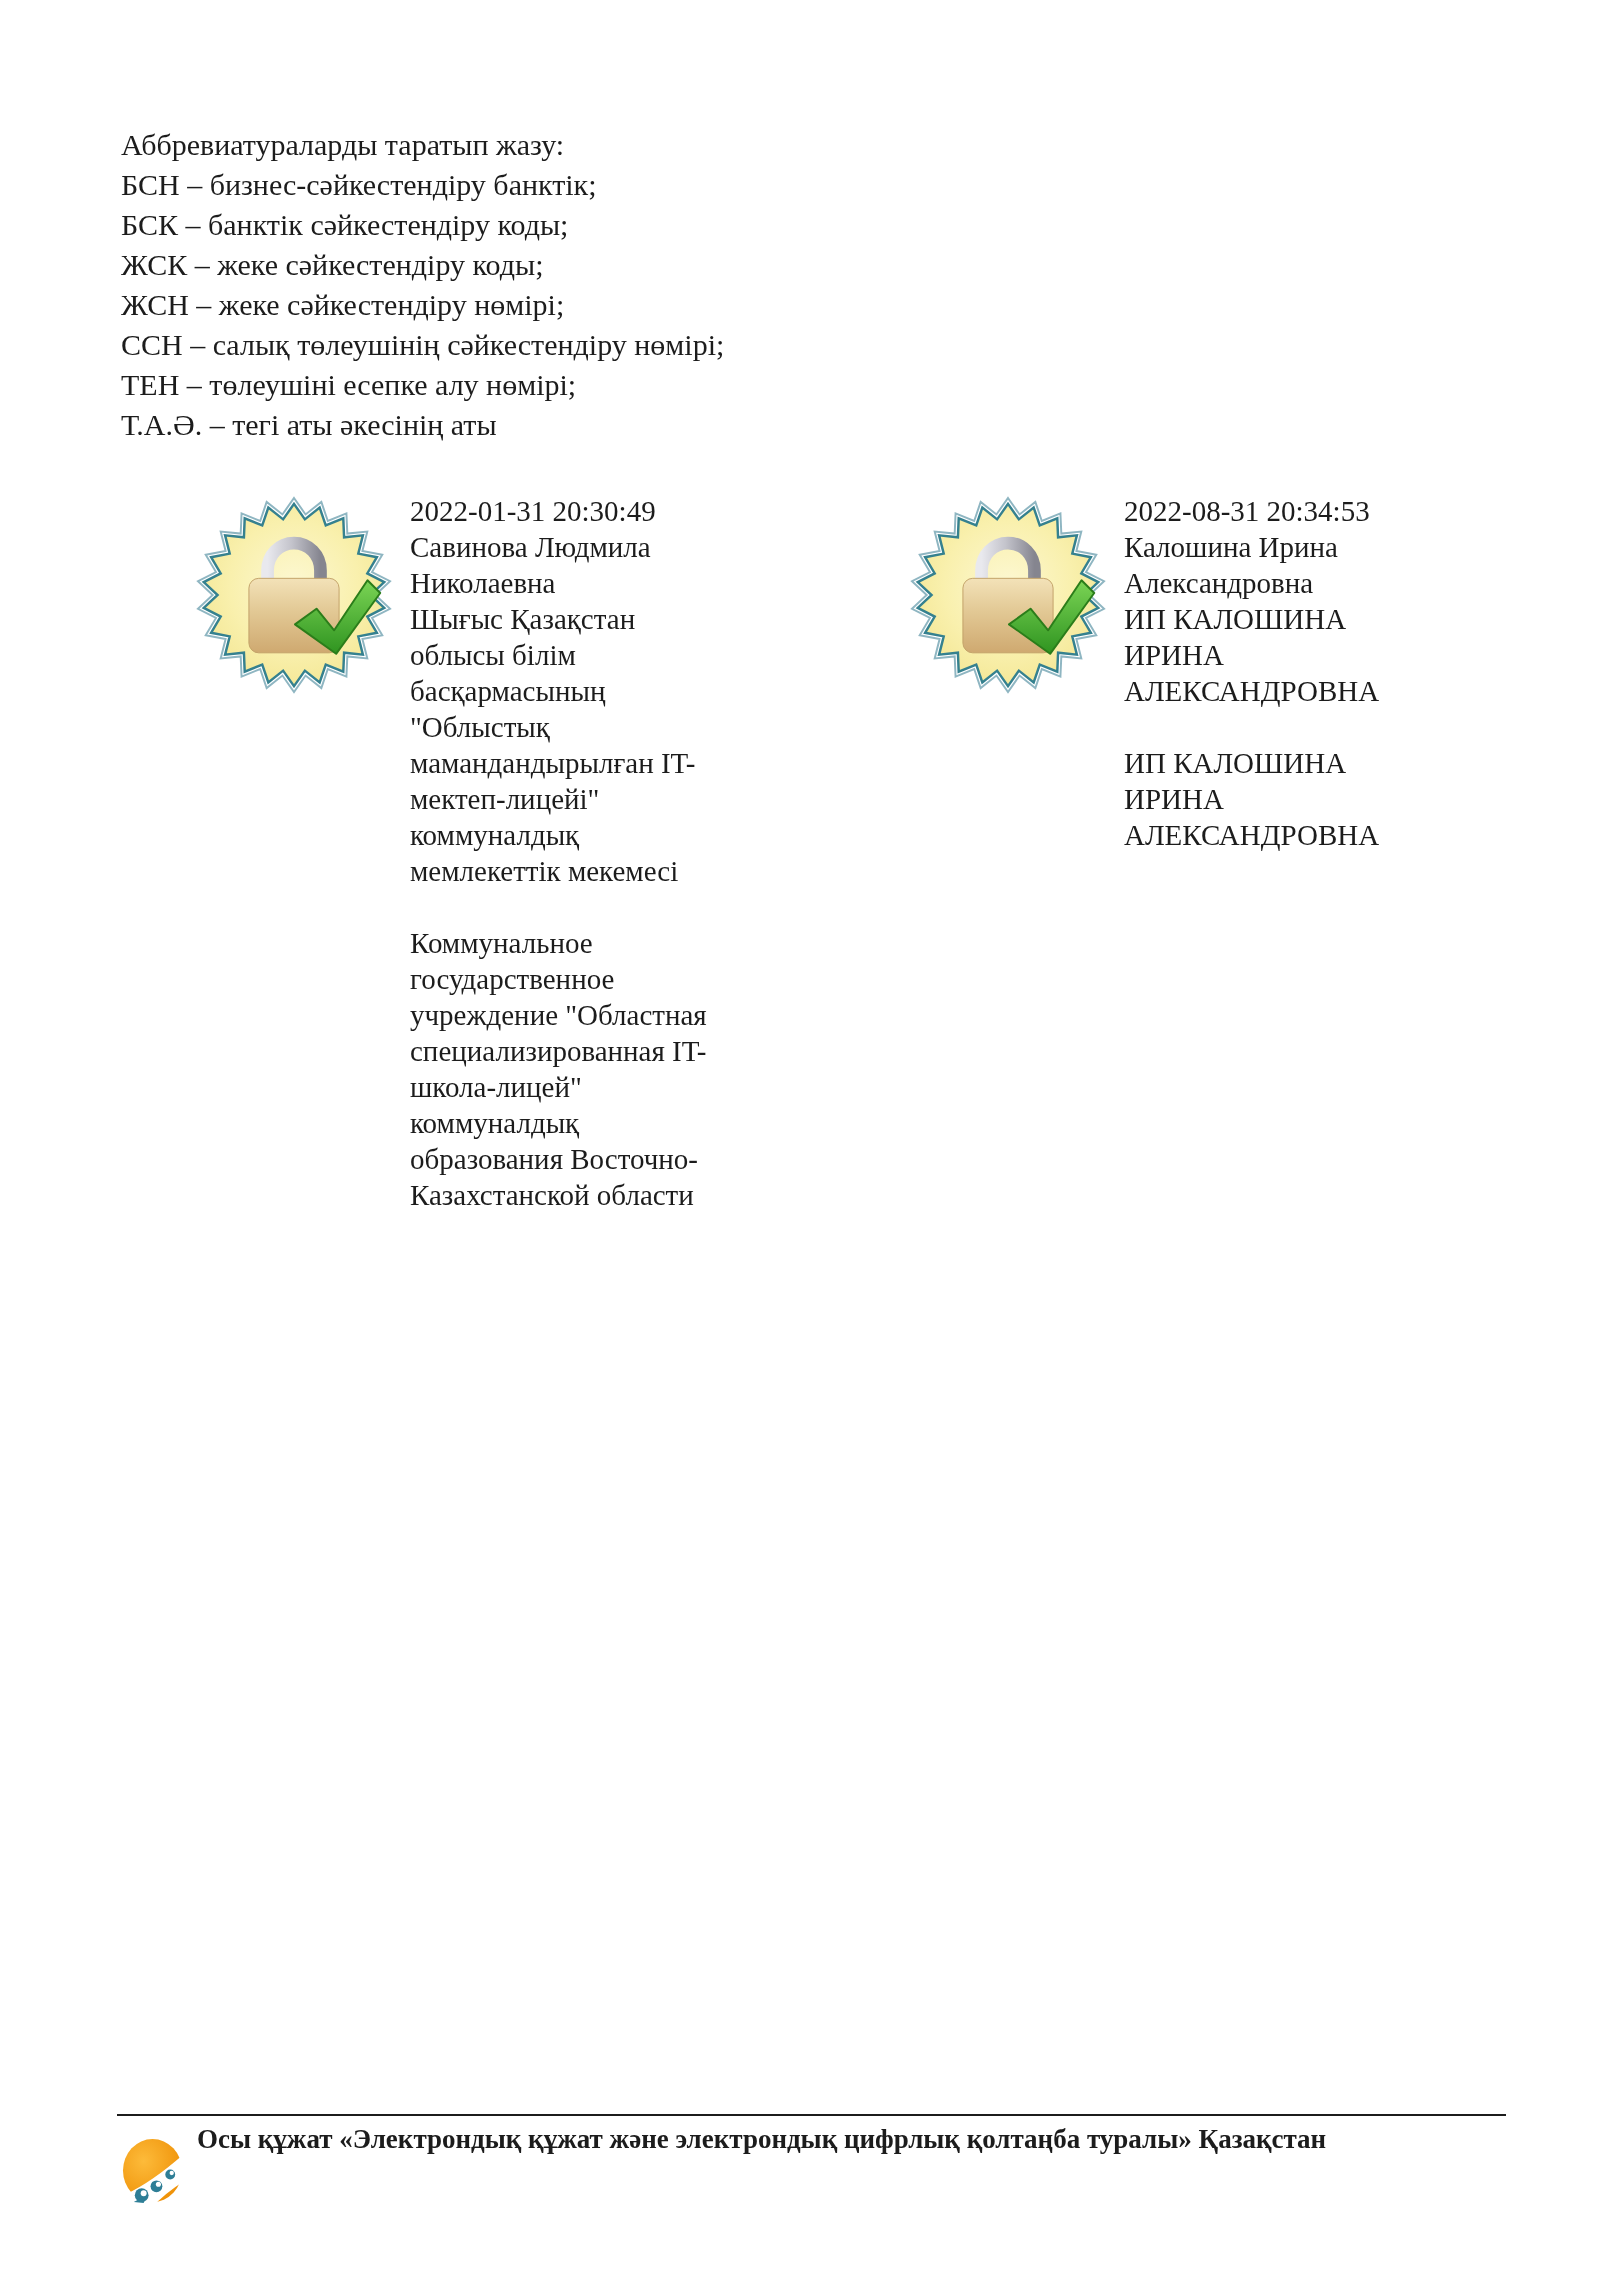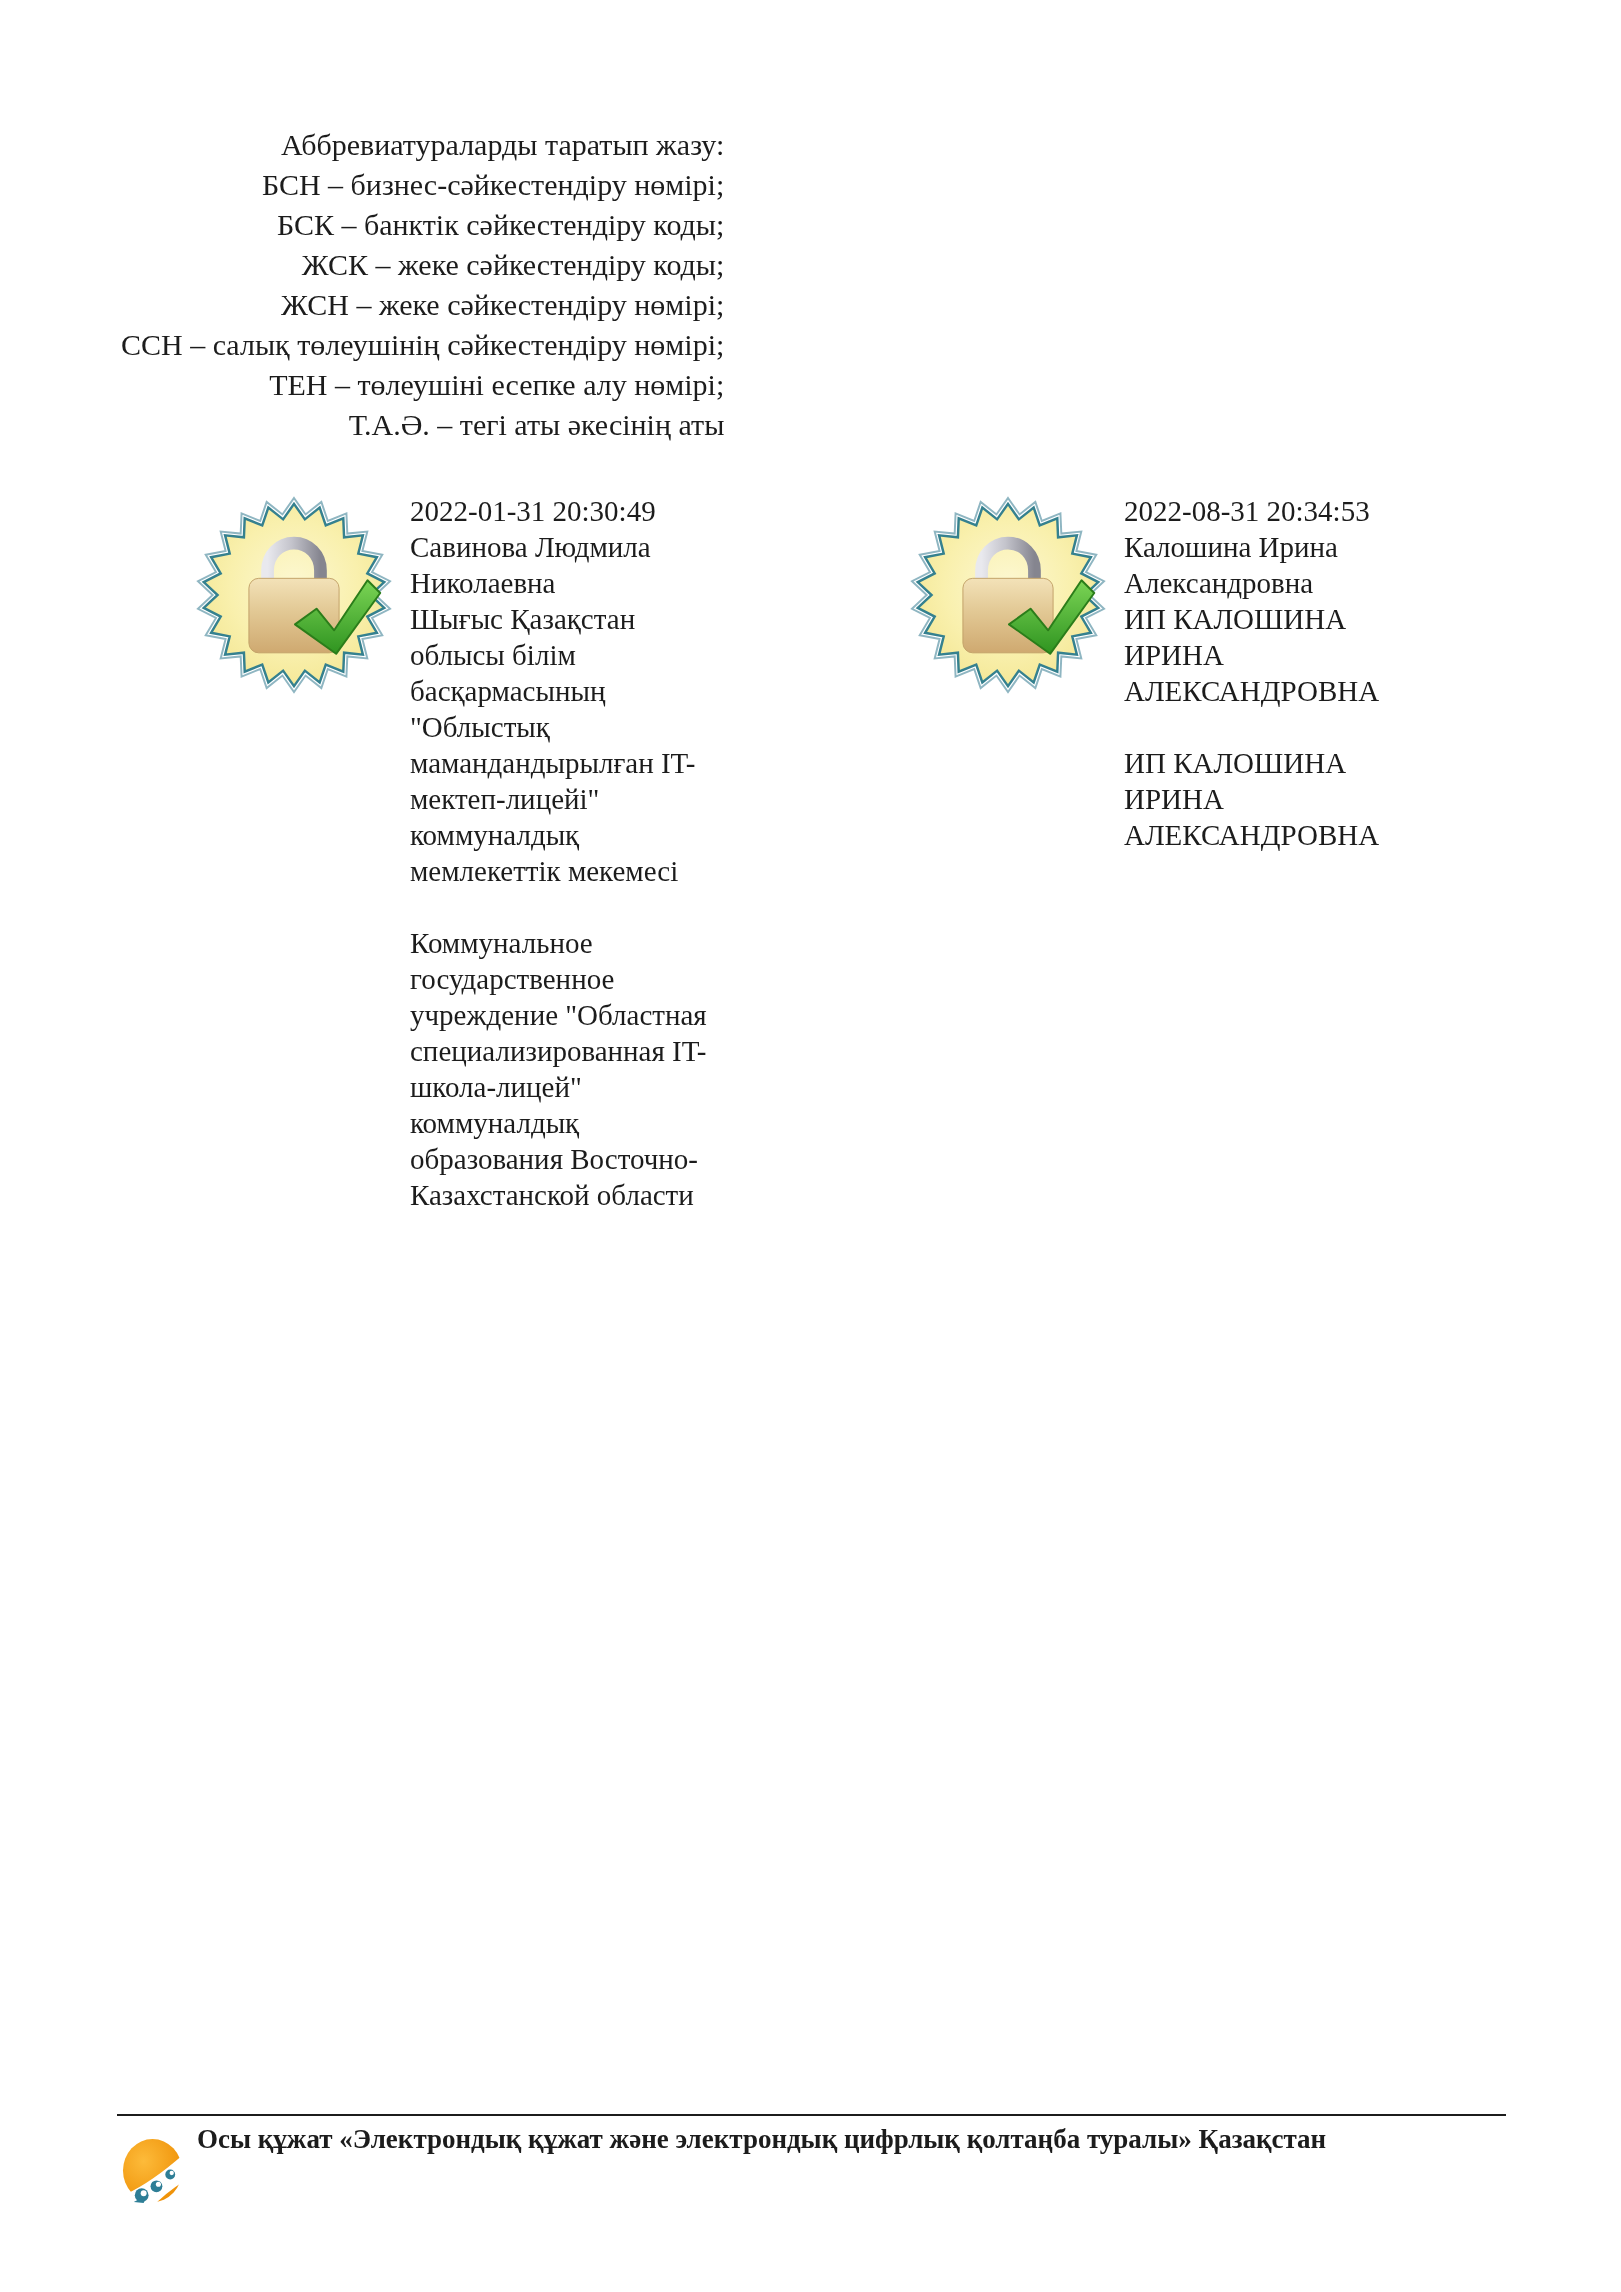--- a/index.html
+++ b/index.html
@@ -1,20 +1,20 @@
 <!DOCTYPE html>
 <html><head>
 <meta charset="utf-8">
 <style>
   html,body{margin:0;padding:0;}
   body{
     width:1621px;height:2293px;position:relative;background:#ffffff;
     font-family:"Liberation Serif","DejaVu Serif",serif;color:#1c1c1c;overflow:hidden;
   }
-  .abbr{position:absolute;left:121px;top:125px;font-size:30px;line-height:40px;text-align:right;}
+  .abbr{position:absolute;left:121px;top:125px;font-size:30px;line-height:40px;}
   .sig{position:absolute;width:363px;font-size:29px;line-height:36px;}
   #sig1{left:410px;top:493px;}
   #sig2{left:1124px;top:493px;}
   .stamp{position:absolute;width:196px;height:202px;}
   #stamp1{left:196px;top:494px;}
   #stamp2{left:910px;top:494px;}
   .line{min-height:1em;white-space:pre;}
   .footer-rule{position:absolute;left:117px;top:2114px;width:1389px;height:0;border-top:2px solid #1c1c1c;}
   .footer-logo{position:absolute;left:122px;top:2137px;width:63px;height:71px;}
   .footer-text{position:absolute;left:197px;top:2123px;font-size:27px;line-height:32px;width:1304px;font-weight:bold;}
@@ -48,21 +48,21 @@
       <stop offset="0%" stop-color="#fdbb3a"></stop>
       <stop offset="100%" stop-color="#ee8f05"></stop>
     </radialGradient>
   </defs>
 </svg>
 
 <main>
 
   <section class="abbr">
       <div class="line">Аббревиатураларды таратып жазу:</div>
-      <div class="line">БСН – бизнес-сәйкестендіру нөмірі;</div>
+      <div class="line">БСН – бизнес-сәйкестендіру банктік;</div>
       <div class="line">БСК – банктік сәйкестендіру коды;</div>
       <div class="line">ЖСК – жеке сәйкестендіру коды;</div>
       <div class="line">ЖСН – жеке сәйкестендіру нөмірі;</div>
       <div class="line">ССН – салық төлеушінің сәйкестендіру нөмірі;</div>
       <div class="line">ТЕН – төлеушіні есепке алу нөмірі;</div>
       <div class="line">Т.А.Ә. – тегі аты әкесінің аты</div>
     </section>
 
   <div class="stamp" id="stamp1">
     <svg viewBox="0 0 200 206" width="196" height="202">

